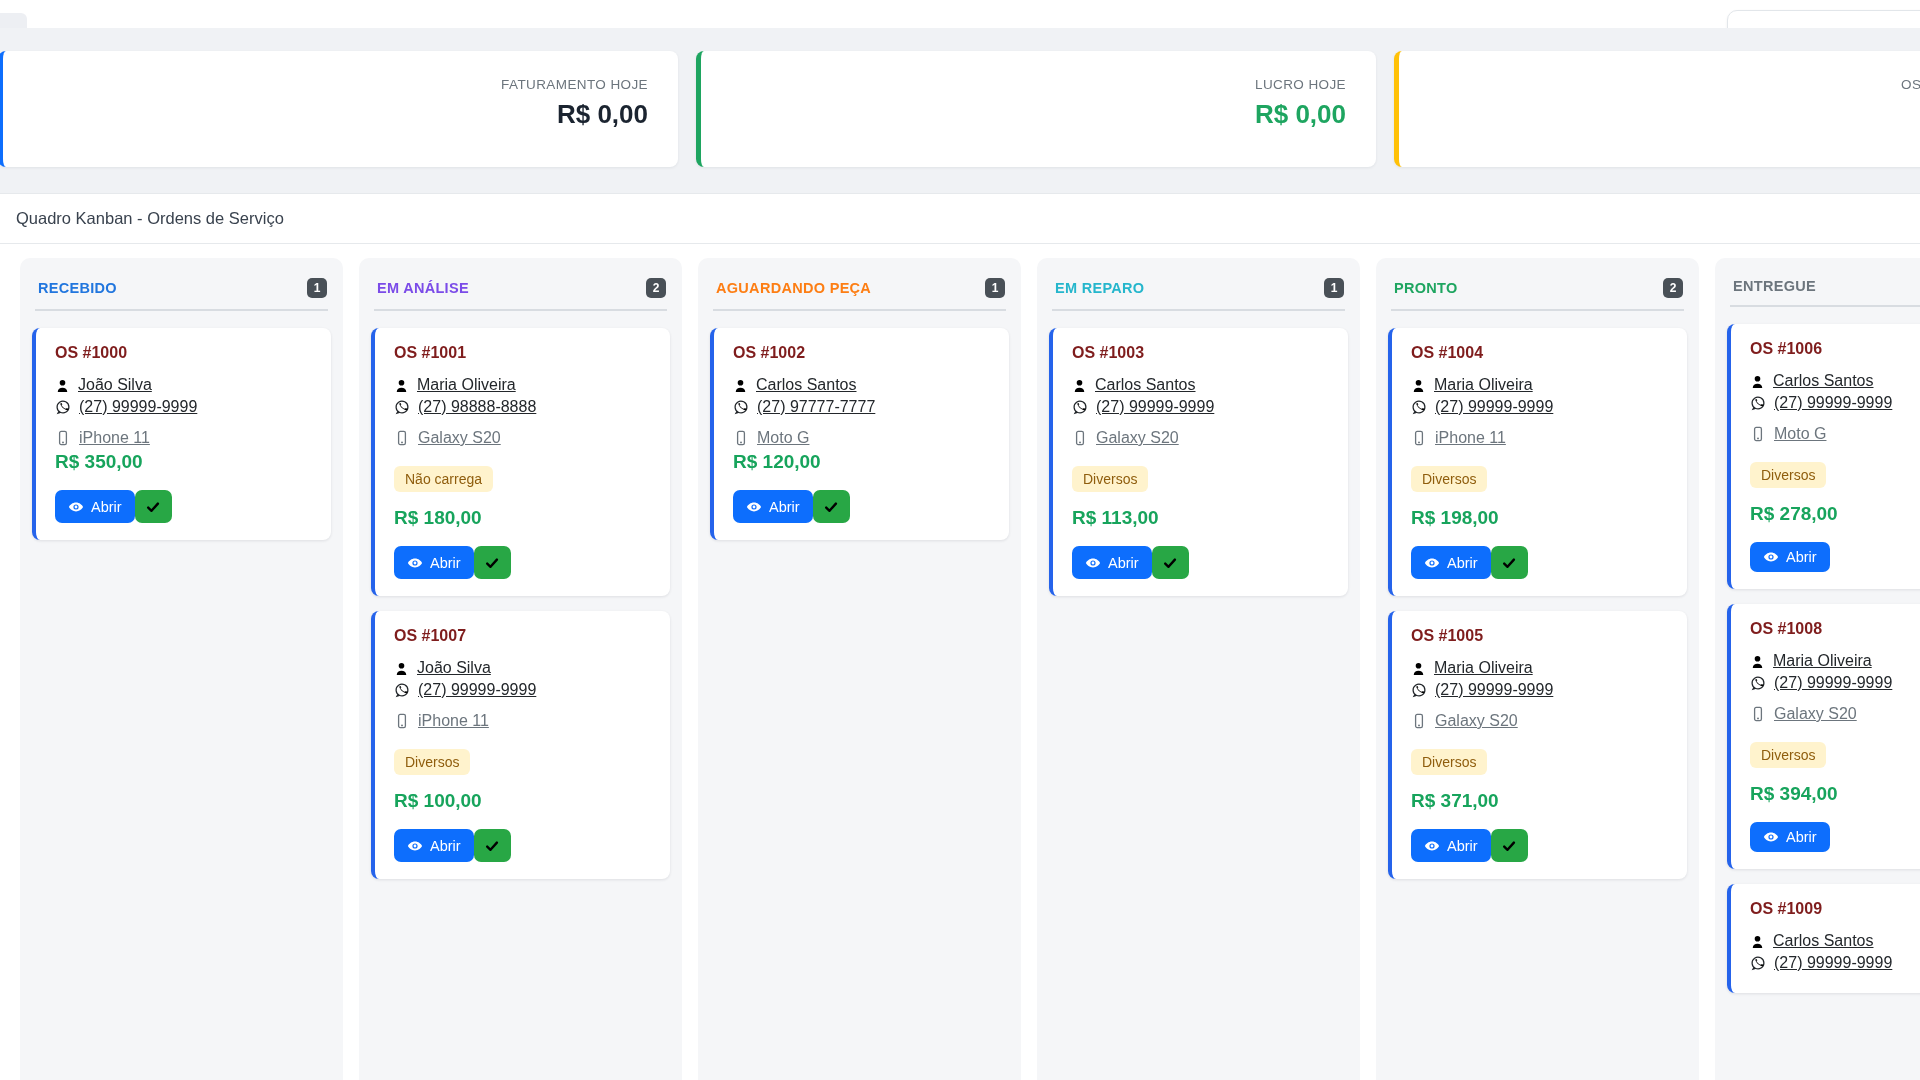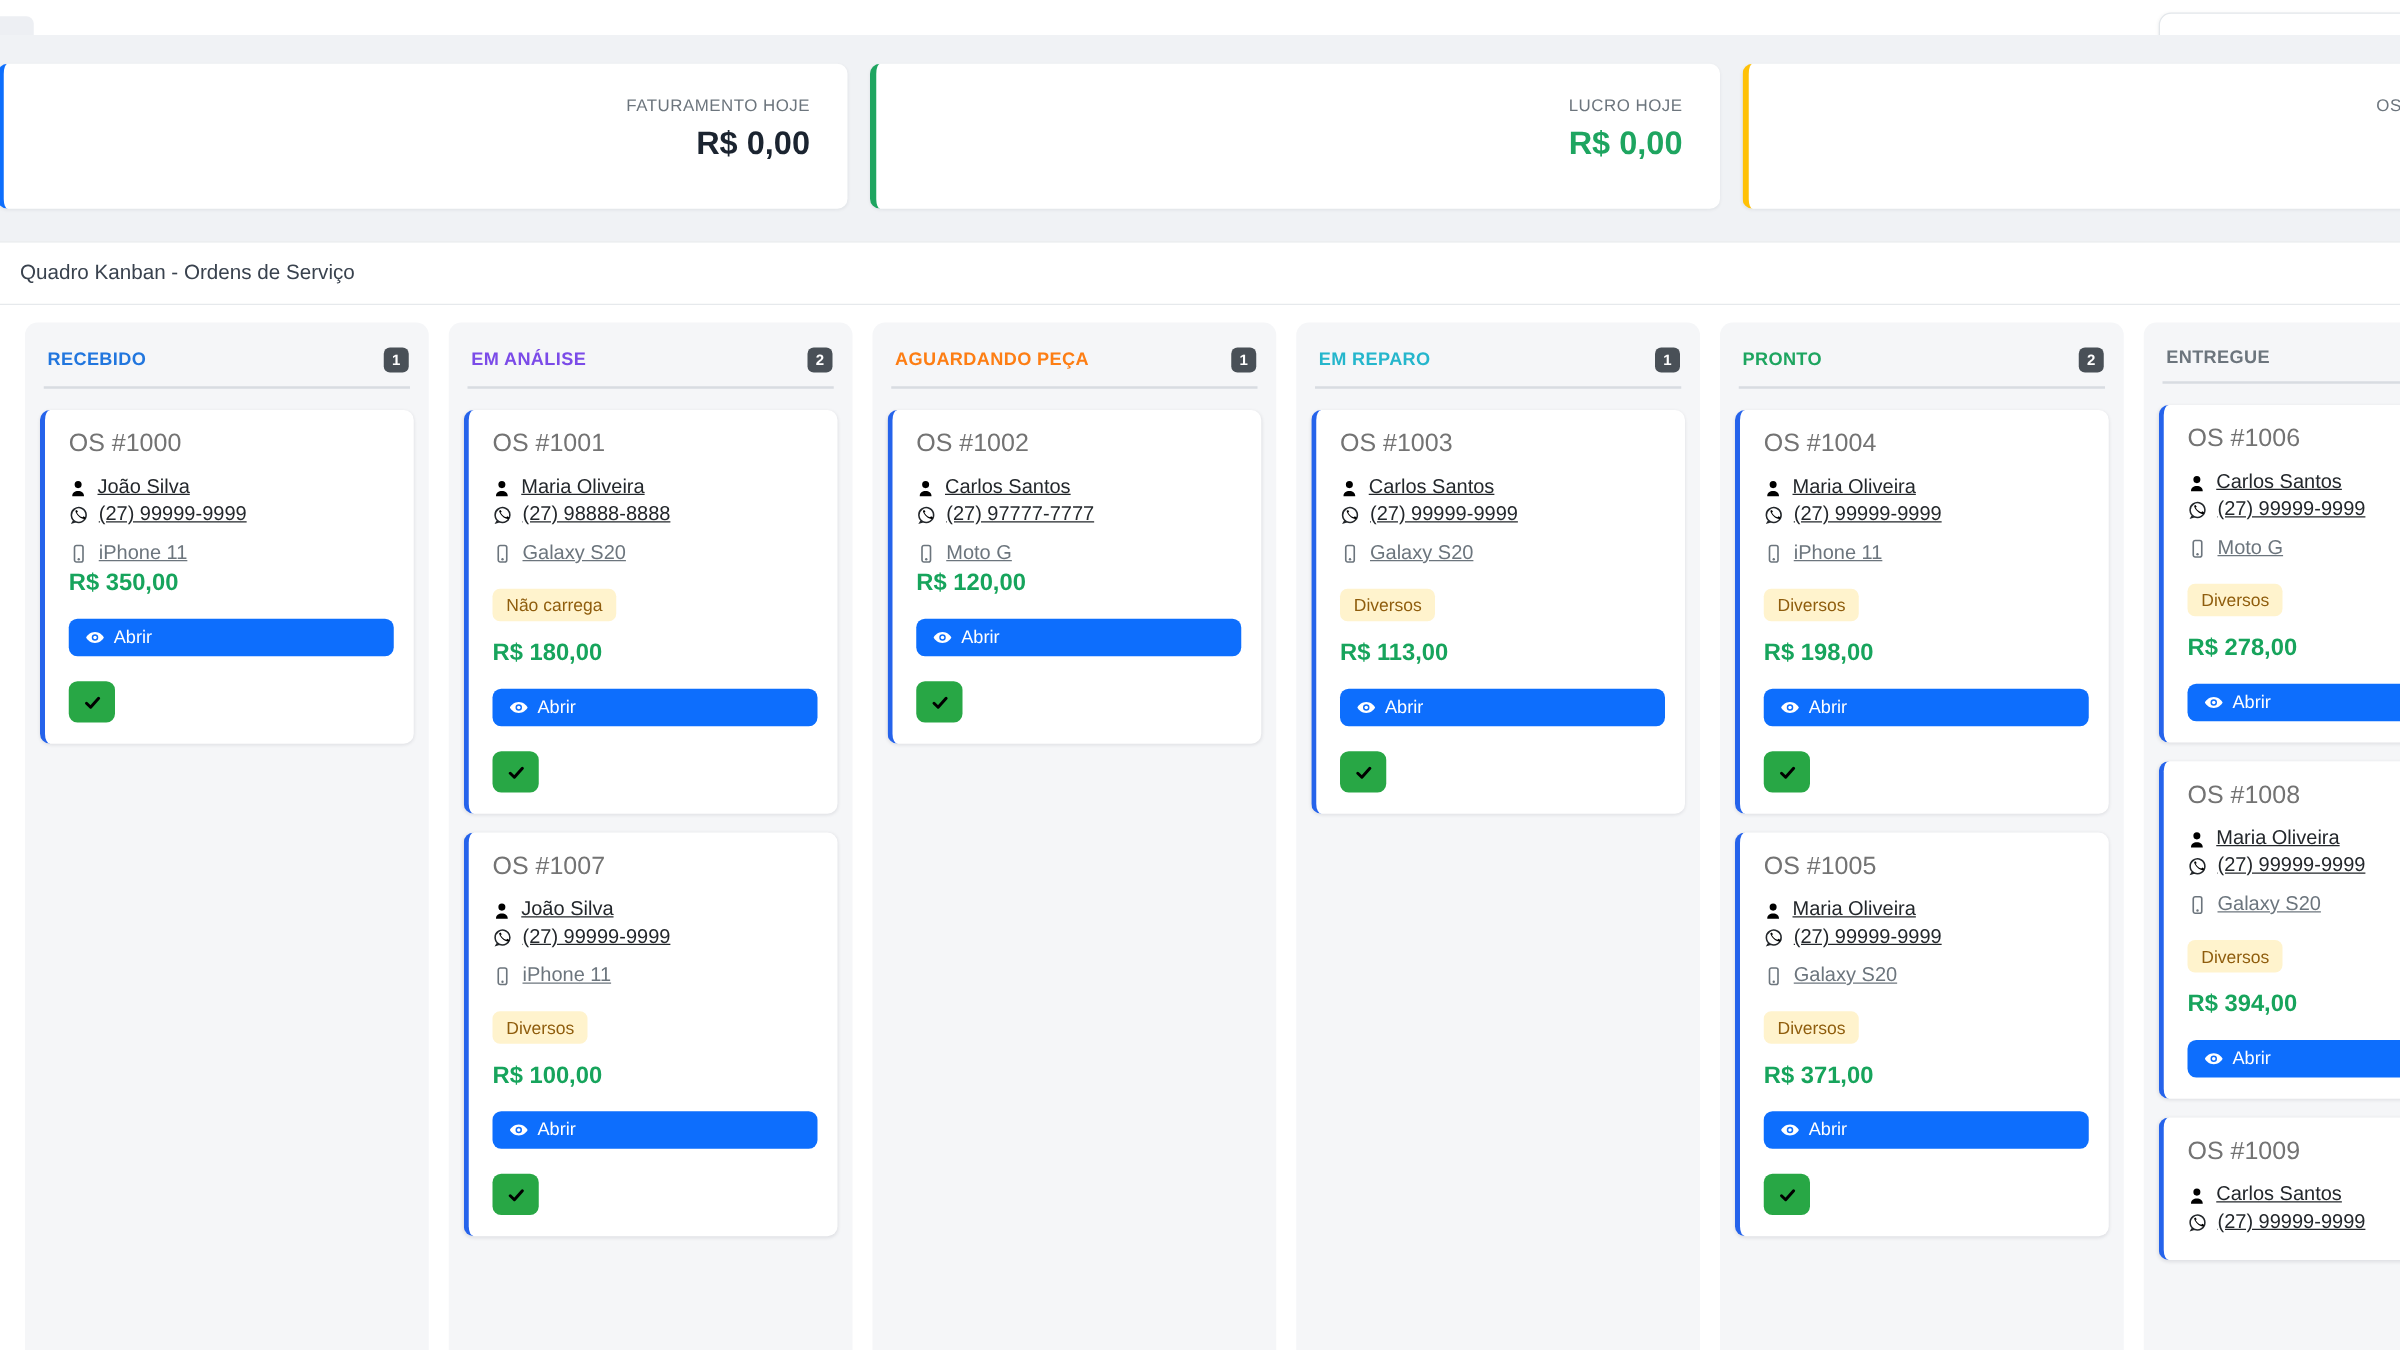--- a/index.html
+++ b/index.html
@@ -35,28 +35,28 @@
     padding:12px; height:1200px; }
   .kan-col-head { display:flex; justify-content:space-between; align-items:center;
     padding:8px 4px 0 6px; }
   .kan-title { font-size:14.5px; font-weight:700; letter-spacing:.3px; }
   .kan-badge { min-width:20px; height:20px; padding:0 5px; border-radius:5px; background:#495057;
     color:#fff; font-size:12px; font-weight:700; display:flex; align-items:center; justify-content:center; }
   .kan-rule { border-bottom:2px solid #d8dce1; margin:11px 3px 17px 3px; }
 
   .os-card { background:#fff; border-radius:8px; border-left:4px solid #2563eb;
     box-shadow:0 1px 3px rgba(16,24,40,.10); padding:16px 16px 17px 19px; margin-bottom:15px; }
-  .os-id { font-size:20px; font-weight:400; color:#737373; margin-bottom:14px; }
+  .os-id { font-size:16px; font-weight:700; color:#7f1d1d; margin-bottom:14px; }
   .os-line { display:flex; align-items:center; gap:8px; font-size:16px; color:#23272b; margin:4px 0;text-decoration:underline; }
   .os-line svg { flex:0 0 auto; }
   .os-device { margin-top:13px; color:#6c757d; }
   .os-issue { display:inline-block; background:#fff3cd; color:#8f5d0d; font-size:14px;
     padding:5px 11px; border-radius:6px; margin:15px 0 13px 0; }
   .os-price { font-size:19px; font-weight:700; color:#17a45c; margin:2px 0 17px 0; }
-  .os-actions { display:flex; gap:20px;flex-direction:column; }
+  .os-actions { display:flex; gap:0; }
   .btn-open { display:inline-flex; align-items:center; gap:7px; background:#0d6efd; color:#fff;
     border:none; font-size:14.5px; font-family:inherit; padding:7px 13px; border-radius:7px; cursor:pointer; }
   .btn-done { width:37px; height:33px; background:#28a745; border:none; border-radius:7px;
     display:flex; align-items:center; justify-content:center; cursor:pointer; }
 </style>
 </head>
 <body>
 
 <svg width="0" height="0" style="position:absolute" aria-hidden="true">
   <symbol id="i-person" viewBox="0 0 16 16">

